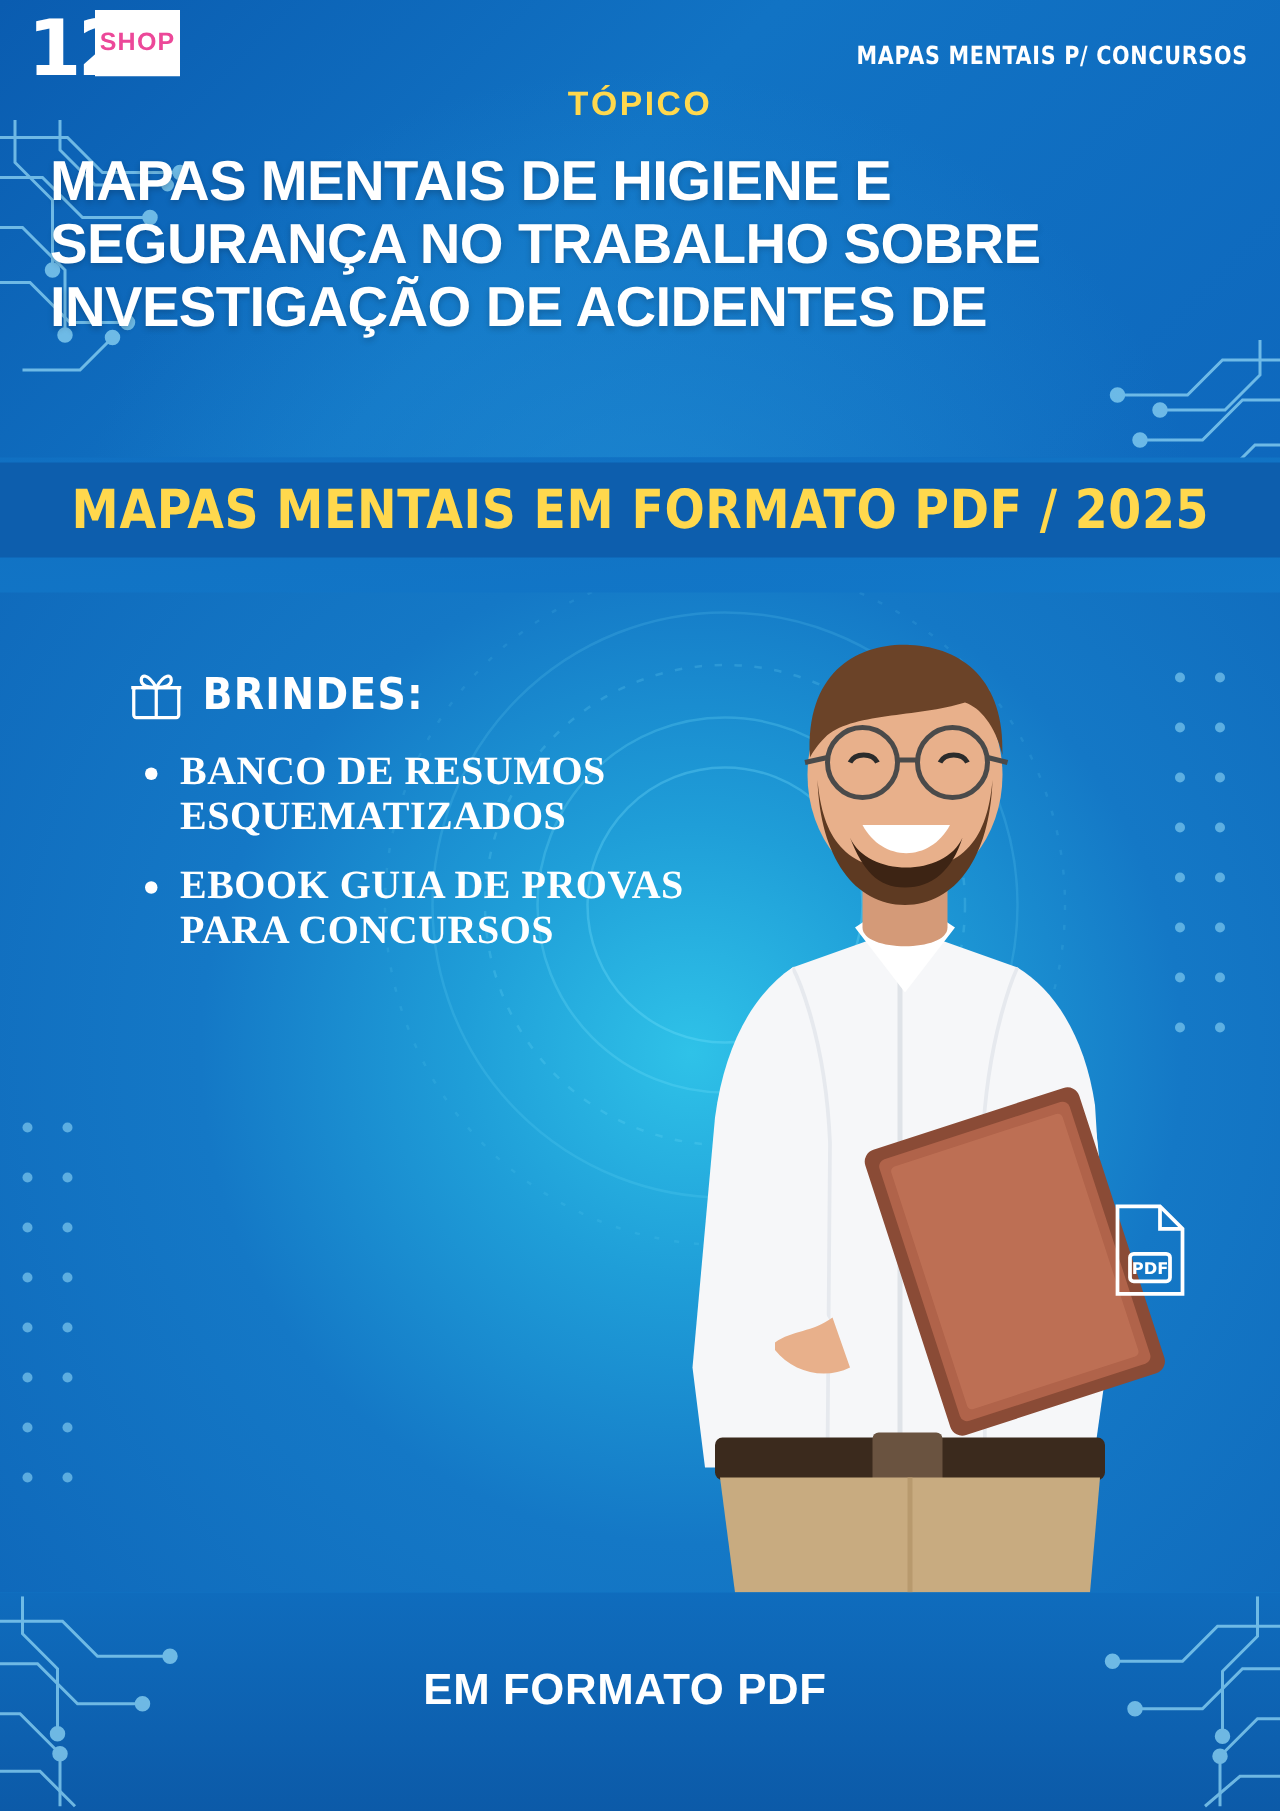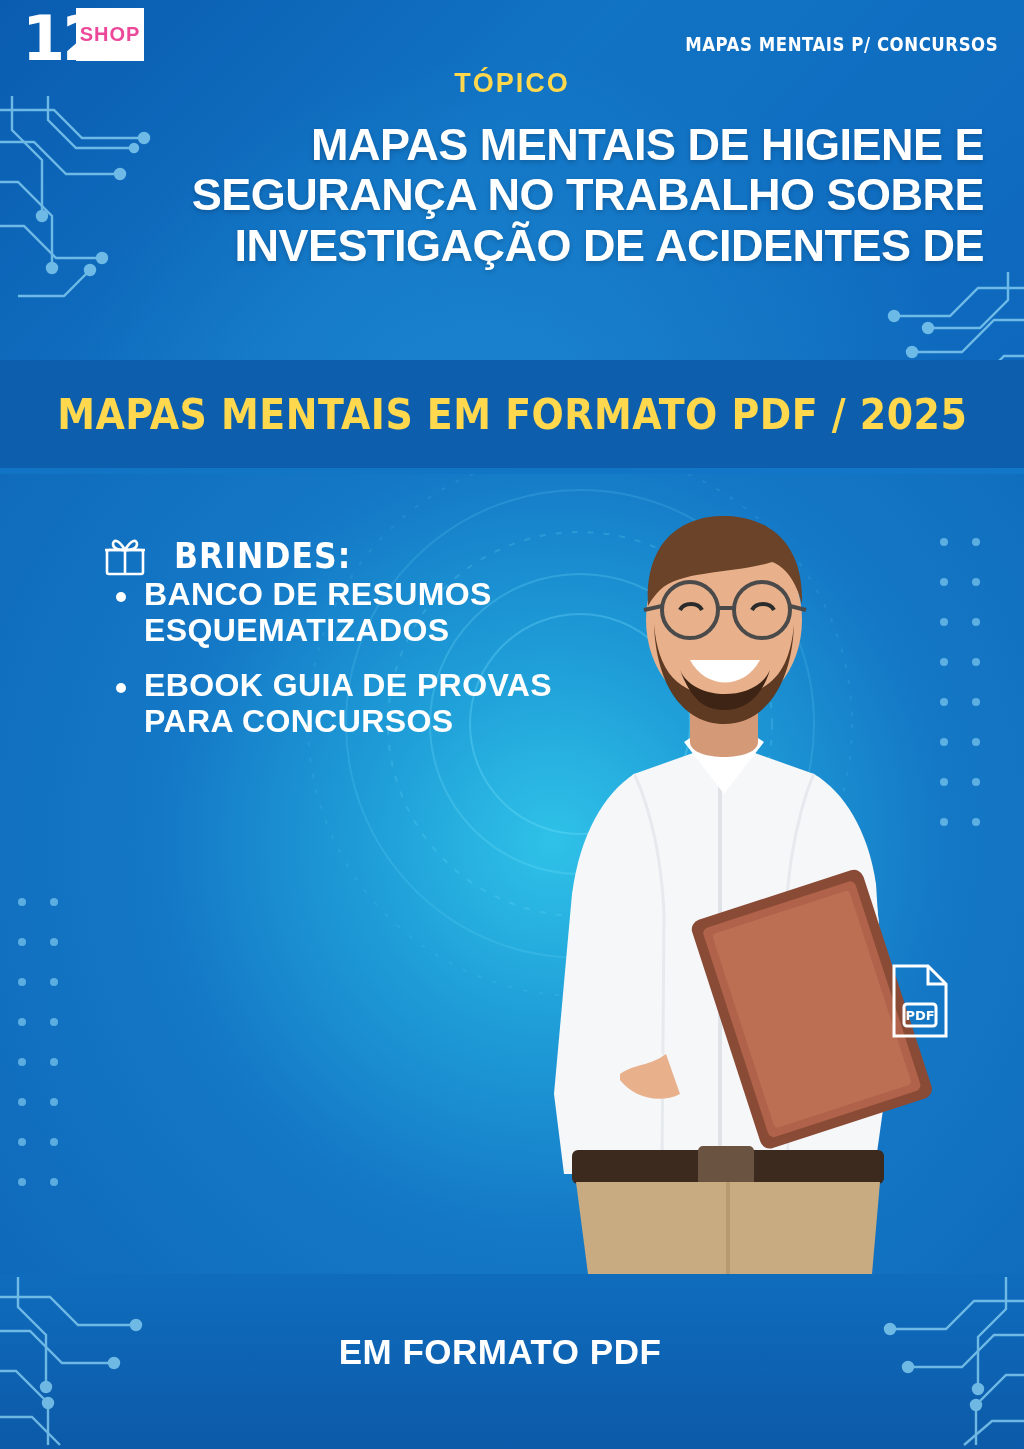--- a/index.html
+++ b/index.html
@@ -88,36 +88,36 @@
     font-size: 27px;
     font-weight: 700;
     letter-spacing: 2px;
     z-index: 6;
   }
 
   .main-title {
     position: absolute;
     top: 120px; left: 40px;
     width: 944px;
-    text-align: right;
+    text-align: left;
     color: #ffffff;
     font-size: 45px;
     line-height: 1.12;
     font-weight: 800;
     letter-spacing: -.5px;
     z-index: 6;
     text-shadow: 0 2px 5px rgba(0,0,0,.2);
   }
 
   
   .pdf-band {
     position: absolute;
-    top: 360px; left: 0;
-    width: 1024px;
-    height: 108px;
+    top: 370px; left: 0;
+    width: 1024px;
+    height: 76px;
     background: #0d5ead;
     display: flex;
     align-items: center;
     justify-content: center;
     z-index: 5;
   }
   .pdf-band-text {
     color: #ffd84d;
     font-size: 43px;
     font-weight: 800;
@@ -145,41 +145,42 @@
   
   .brindes {
     position: absolute;
     top: 62px; left: 104px;
     width: 470px;
     z-index: 4;
   }
   .brindes-head {
     display: flex;
     align-items: center;
-    gap: 28px;
+    gap: 16px;
+    margin-bottom: 22px;
   }
   .gift-icon { width: 42px; height: 40px; flex: 0 0 auto; }
   .brindes-title {
     color: #ffffff;
     font-size: 35px;
     font-weight: 700;
     letter-spacing: 1px;
     font-family: "DejaVu Sans Condensed", "Liberation Sans Narrow", "Liberation Sans", sans-serif;
   }
   .brindes-list { list-style: none; }
   .brindes-list li {
     position: relative;
     color: #ffffff;
     font-size: 32px;
     line-height: 1.14;
     font-weight: 700;
     letter-spacing: .4px;
     margin-bottom: 18px;
     padding-left: 40px;
-    font-family: Liberation Sans, sans-serif;
+    font-family: Liberation Serif, serif;
   }
   .brindes-list li::before {
     content: "";
     position: absolute;
     left: 12px; top: 16px;
     width: 10px; height: 10px;
     border-radius: 50%;
     background: #ffffff;
   }
 

